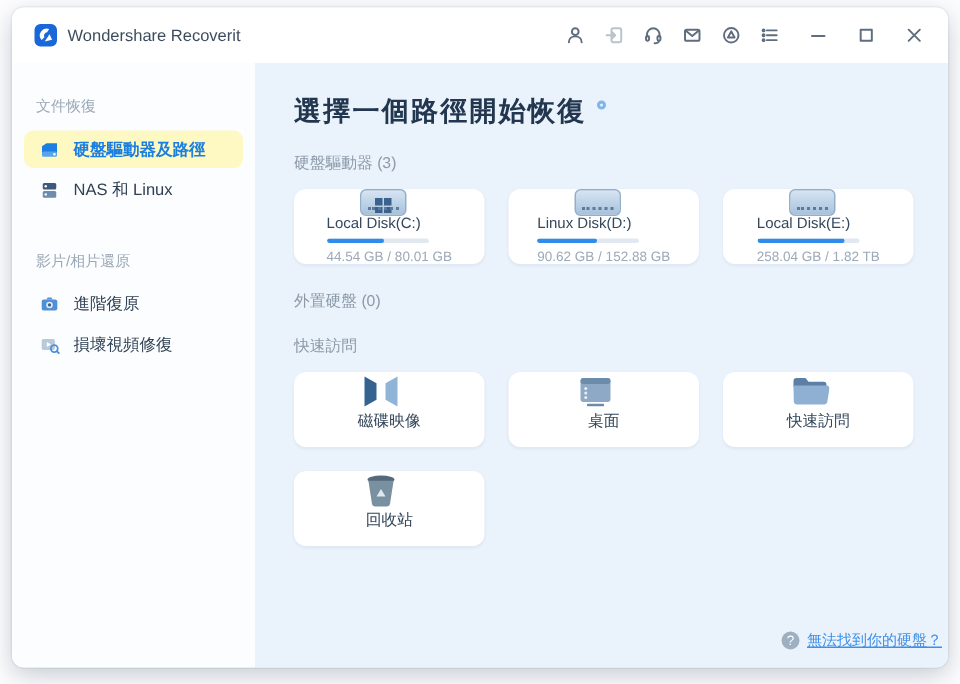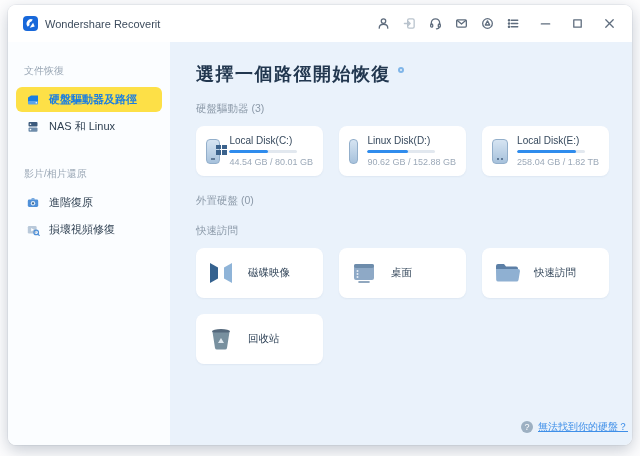--- a/index.html
+++ b/index.html
@@ -24,34 +24,34 @@
                stroke-linecap:round; stroke-linejoin:round; }
   .winctl { margin-left:6px; }
 
   
   .body { flex:1; display:flex; min-height:0; }
   .sidebar { flex:0 0 162px; background:#fbfdff; padding-top:22px; }
   .sgroup-h { font-size:10px; color:#9bа8b6; color:#9ba8b6; margin:0 16px 9px; }
   .sgroup-h.second { margin-top:28px; }
   .sitem { display:flex; align-items:center; gap:9px; margin:2px 8px; padding:5px 9px;
            border-radius:6px; font-size:11px; color:#2f4052; cursor:pointer; height:25px; }
-  .sitem.active { background:#fde047; color:#1b7ee1; font-weight:bold; }
+  .sitem.active { background:#fef9c3; color:#1b7ee1; font-weight:bold; }
   .sicon { width:15px; height:15px; flex:0 0 15px; display:flex; align-items:center; justify-content:center; }
   .sicon svg { width:14px; height:14px; }
 
   
   .main { flex:1; background:#eaf2fb; position:relative; padding:14px 26px 0 26px; }
   .title { font-size:18px; font-weight:bold; color:#22374f; letter-spacing:1.5px;
            display:flex; align-items:flex-start; gap:7px; margin:6px 0 16px; }
   .info-dot { width:6px; height:6px; border:2px solid #7fb5e8; border-radius:50%; margin-top:5px; }
   .sec-h { font-size:10.5px; color:#8b99a8; margin:14px 0 10px; }
   .cards { display:flex; gap:16px; flex-wrap:wrap; }
   .card { width:127px; height:50px; background:#fff; border-radius:8px; display:flex;
           align-items:center; padding:0 10px; cursor:pointer;
-          box-shadow:0 1px 2px rgba(40,70,110,.06); }
+          box-shadow:0 1px 2px rgba(40,70,110,.06);flex-direction:column; }
 
   
   .hdd { width:31px; height:25px; border-radius:4px; margin-right:9px; position:relative;
          background:linear-gradient(#d6e4f2,#a7c2dc); border:1px solid #93afcb; }
   .hdd::after { content:""; position:absolute; left:4px; right:4px; bottom:3px;
                 border-bottom:2px dotted #5f7a98; }
   .winlogo { position:absolute; left:9px; top:5px; width:11px; height:10px;
              display:grid; grid-template-columns:1fr 1fr; gap:1px; }
   .winlogo span { background:#3b628c; }
   .dinfo { display:flex; flex-direction:column; }

